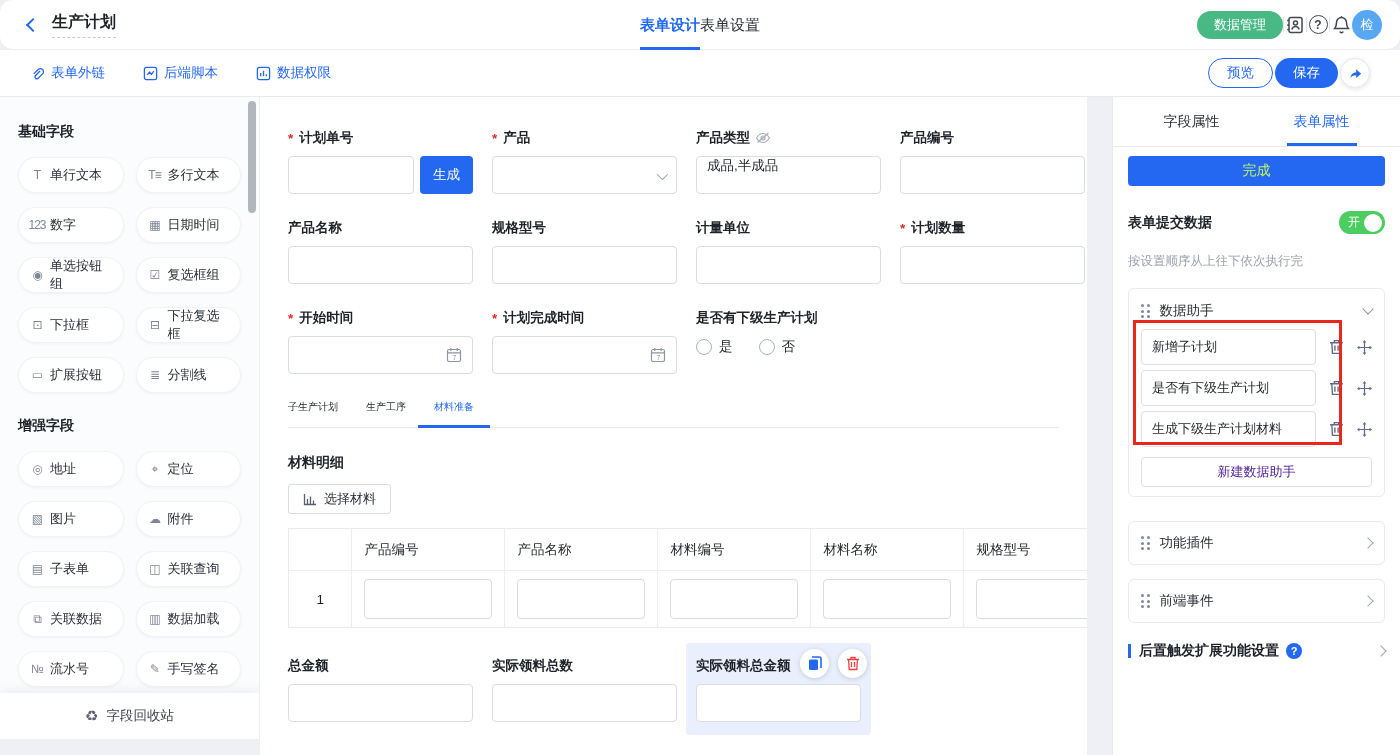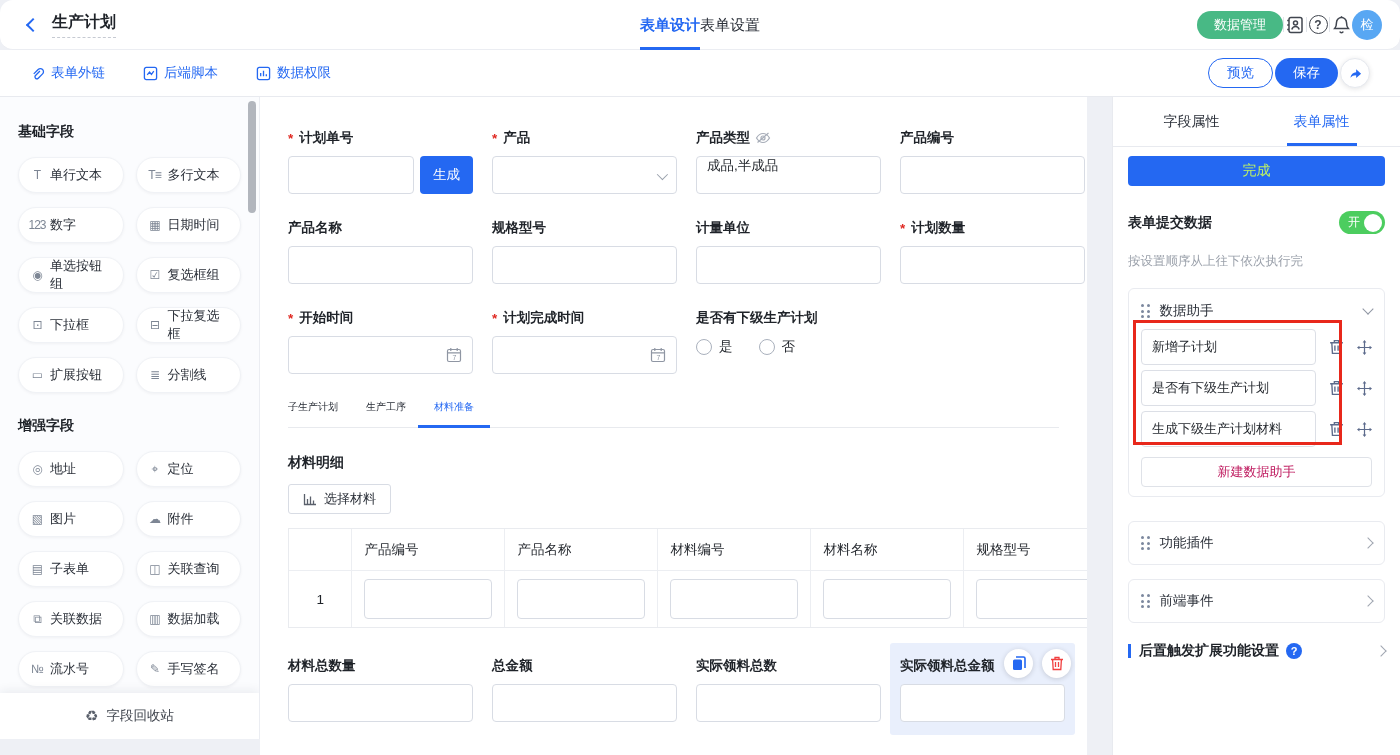--- a/index.html
+++ b/index.html
@@ -96,21 +96,21 @@
   .card-head{display:flex;align-items:center;height:26px;}
   .dots{display:grid;grid-template-columns:3px 3px;grid-gap:2.5px;}
   .dots i{width:3px;height:3px;background:#7c889e;border-radius:50%;}
   .card-title{font-size:13.5px;margin-left:10px;color:#2a2f38;}
   .chev-d{margin-left:auto;width:8px;height:8px;border-right:1.5px solid #8f96a3;border-bottom:1.5px solid #8f96a3;transform:rotate(45deg);margin-top:-4px;cursor:pointer;}
   .chev-r{margin-left:auto;width:8px;height:8px;border-right:1.5px solid #a0a6b1;border-top:1.5px solid #a0a6b1;transform:rotate(45deg);cursor:pointer;}
   .assist-item{display:flex;align-items:center;margin-top:5px;}
   .assist-box{width:182px;height:36px;border:1px solid #dcdfe6;border-radius:4px;display:flex;align-items:center;padding:0 10px;font-size:13px;background:#fff;cursor:text;}
   .ai{margin-left:13px;cursor:pointer;}
   .red-rect{position:absolute;left:4px;top:31px;width:209px;height:125px;border:3px solid #e8281b;z-index:6;pointer-events:none;}
-  .new-btn{margin-top:10px;width:100%;height:30px;border:1px solid #dfe2e8;border-radius:4px;background:#fff;font-size:13px;color:#be185d;}
+  .new-btn{margin-top:10px;width:100%;height:30px;border:1px solid #dfe2e8;border-radius:4px;background:#fff;font-size:13px;color:#4c1d95;}
   .sec-card{height:44px;display:flex;align-items:center;padding:0 12px;}
   .pfooter{margin:19px 15px 0 15px;display:flex;align-items:center;cursor:pointer;}
   .blue-bar{width:3px;height:14px;background:#2468f2;margin-right:8px;}
   .pfooter-label{font-size:14px;font-weight:700;}
   .q-badge{width:16px;height:16px;border-radius:50%;background:#2468f2;color:#fff;font-size:11px;font-weight:700;display:flex;align-items:center;justify-content:center;margin-left:7px;}
 </style>
 </head>
 <body>
 
 <div class="app">
@@ -447,26 +447,20 @@
           <div class="td clast">
               <span class="cell-input"></span>
             </div>
         </div>
       </div>
     </div>
 
     <div class="frow footer-row">
       <div class="ffield">
         <div class="flabel">
-            <span>材料总数量</span>
-          </div>
-        <div class="finput"></div>
-      </div>
-      <div class="ffield">
-        <div class="flabel">
             <span>总金额</span>
           </div>
         <div class="finput"></div>
       </div>
       <div class="ffield">
         <div class="flabel">
             <span>实际领料总数</span>
           </div>
         <div class="finput"></div>
       </div>

